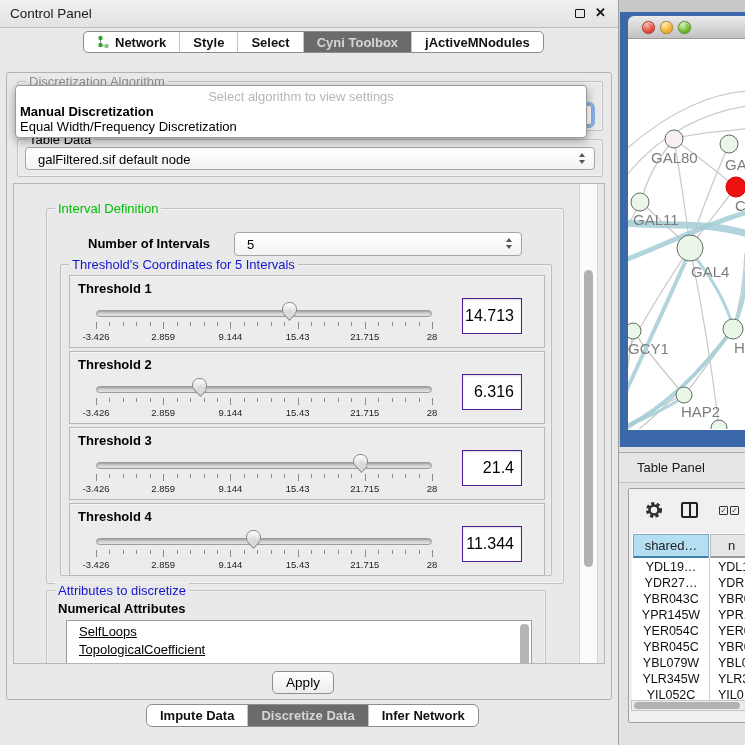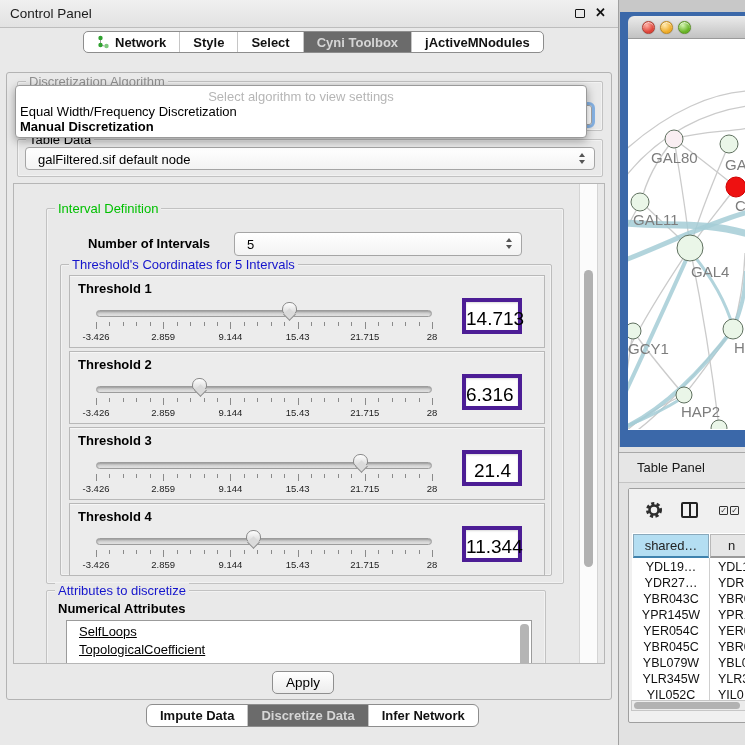--- a/index.html
+++ b/index.html
@@ -74,22 +74,22 @@
   .tick.major { height:7px; }
   .tlab { position:absolute; top:31px; transform:translateX(-50%); font-size:9.5px; font-weight:normal;
           color:#222; white-space:nowrap; }
   .thumb { position:absolute; top:2px; width:15px; height:13px; z-index:2;
            background:linear-gradient(#fdfdfd,#d8d8d8); border:1px solid #8a8a8a;
            border-radius:7px 7px 5px 5px; }
   .thumb::after { content:""; position:absolute; left:2.5px; bottom:-4.5px; width:8px; height:8px;
                   background:#dadada; border:1px solid #8a8a8a; border-top:none; border-left:none;
                   transform:rotate(45deg); }
   .valbox { position:absolute; left:392px; top:22px; width:60px; height:36px; background:#fff;
-            border:4px solid #4c1d95; box-shadow:inset 0 1px 2px rgba(0,0,0,.15);
-            line-height:34px; text-align:right; padding-right:7px; font-size:19px; color:#000; }
+            border:1px solid #4c1d95; box-shadow:inset 0 1px 2px rgba(0,0,0,.15);
+            line-height:34px; text-align:right; padding-right:7px; font-size:16px; color:#000; }
 
   .attr-group { left:32px; top:406px; width:500px; height:90px; }
   .attr-sub { position:absolute; left:44px; top:417px; font-size:13px; font-weight:bold; color:#000; }
   .attr-list { position:absolute; left:52px; top:436px; width:466px; height:58px; background:#fff;
                border:1px solid #9b9b9b; overflow:hidden; padding-top:2px; }
   .attr-item { font-size:13px; color:#000; height:18px; line-height:18px; padding-left:12px;text-decoration:underline; }
   .list-sb { position:absolute; right:2px; top:3px; width:9px; height:52px;
              background:#b5b5b5; border-radius:4px; }
   .main-sb { position:absolute; left:565px; top:0; width:19px; height:100%; background:#fbfbfb;
              border-left:1px solid #d4d4d4; border-right:1px solid #d4d4d4; }
@@ -192,22 +192,22 @@
     <div class="group algo-group">
       <span class="gtitle gray">Discretization Algorithm</span>
     </div>
     <div class="algo-combo">
       <span class="spin"></span>
     </div>
 
     <div class="popup">
       <div class="phint">Select algorithm to view settings</div>
       <div class="popts" id="popup-opts">
+          <div class="popt bold">Manual Discretization</div>
           <div class="popt">Equal Width/Frequency Discretization</div>
-          <div class="popt bold">Manual Discretization</div>
         </div>
     </div>
 
     <div class="group td-group">
       <span class="gtitle">Table Data</span>
     </div>
     <div class="combo td-combo">
       <span class="cval">galFiltered.sif default node</span>
       <span class="spin"></span>
     </div>

